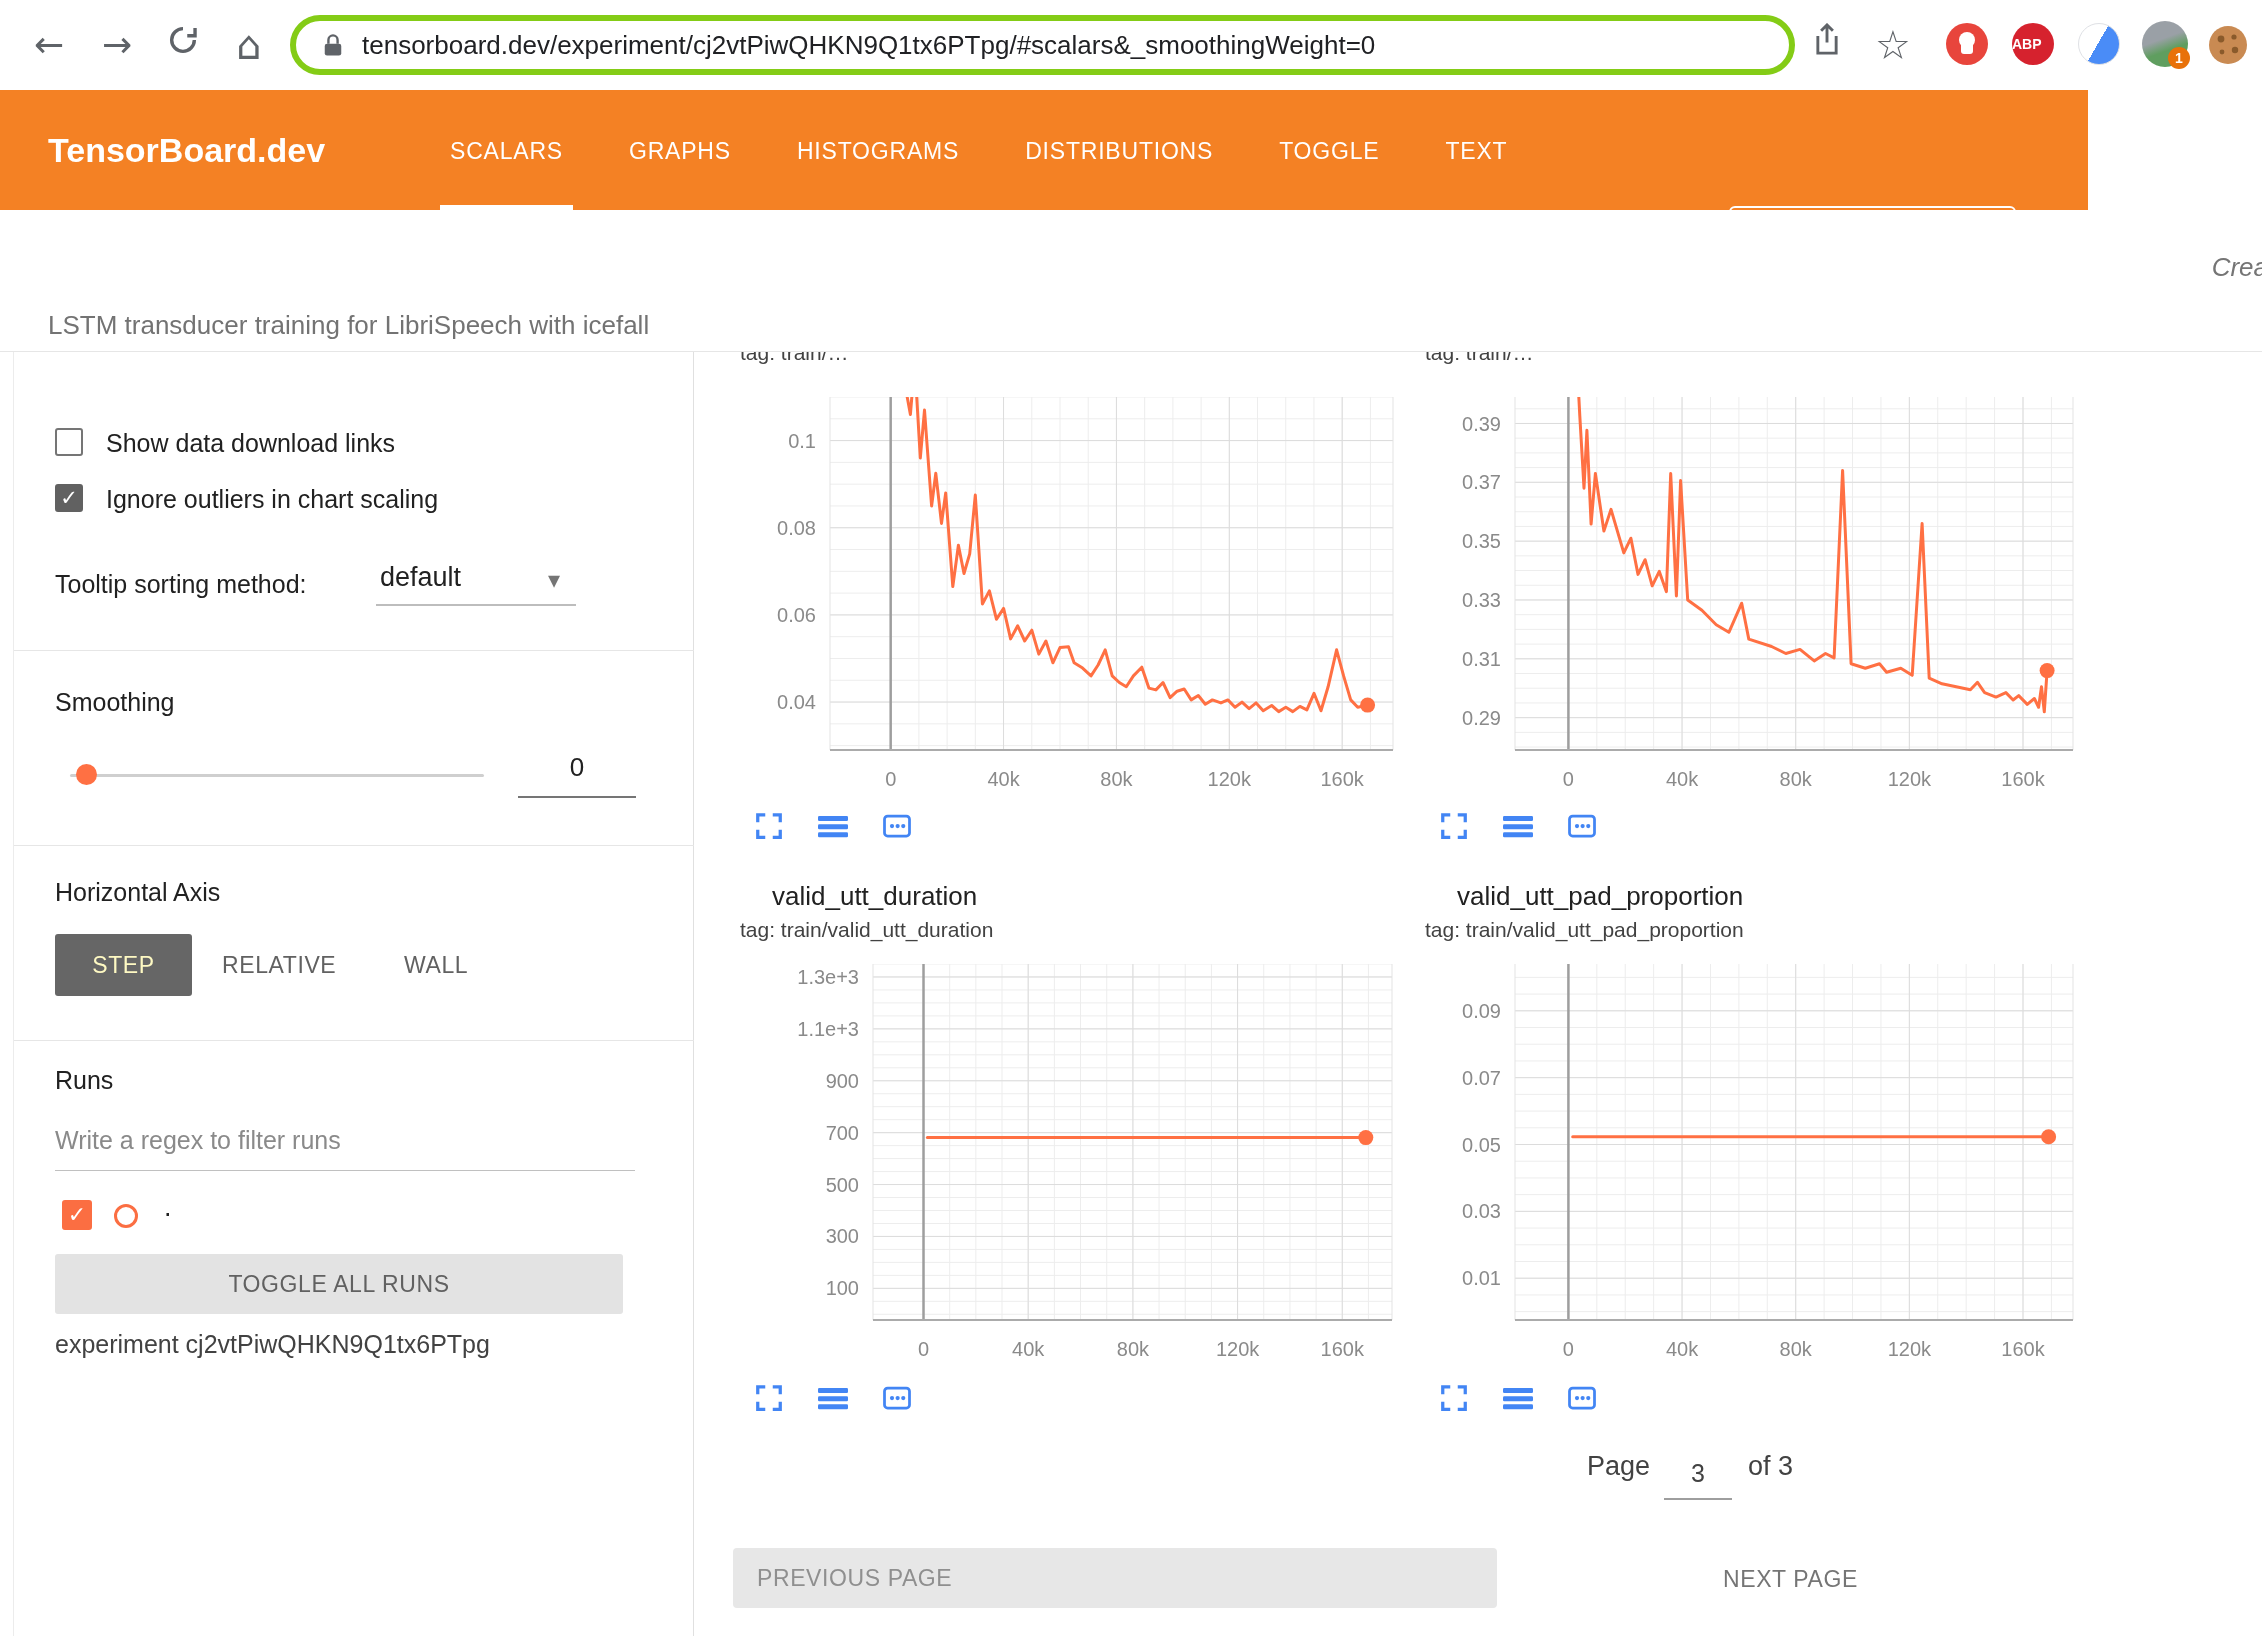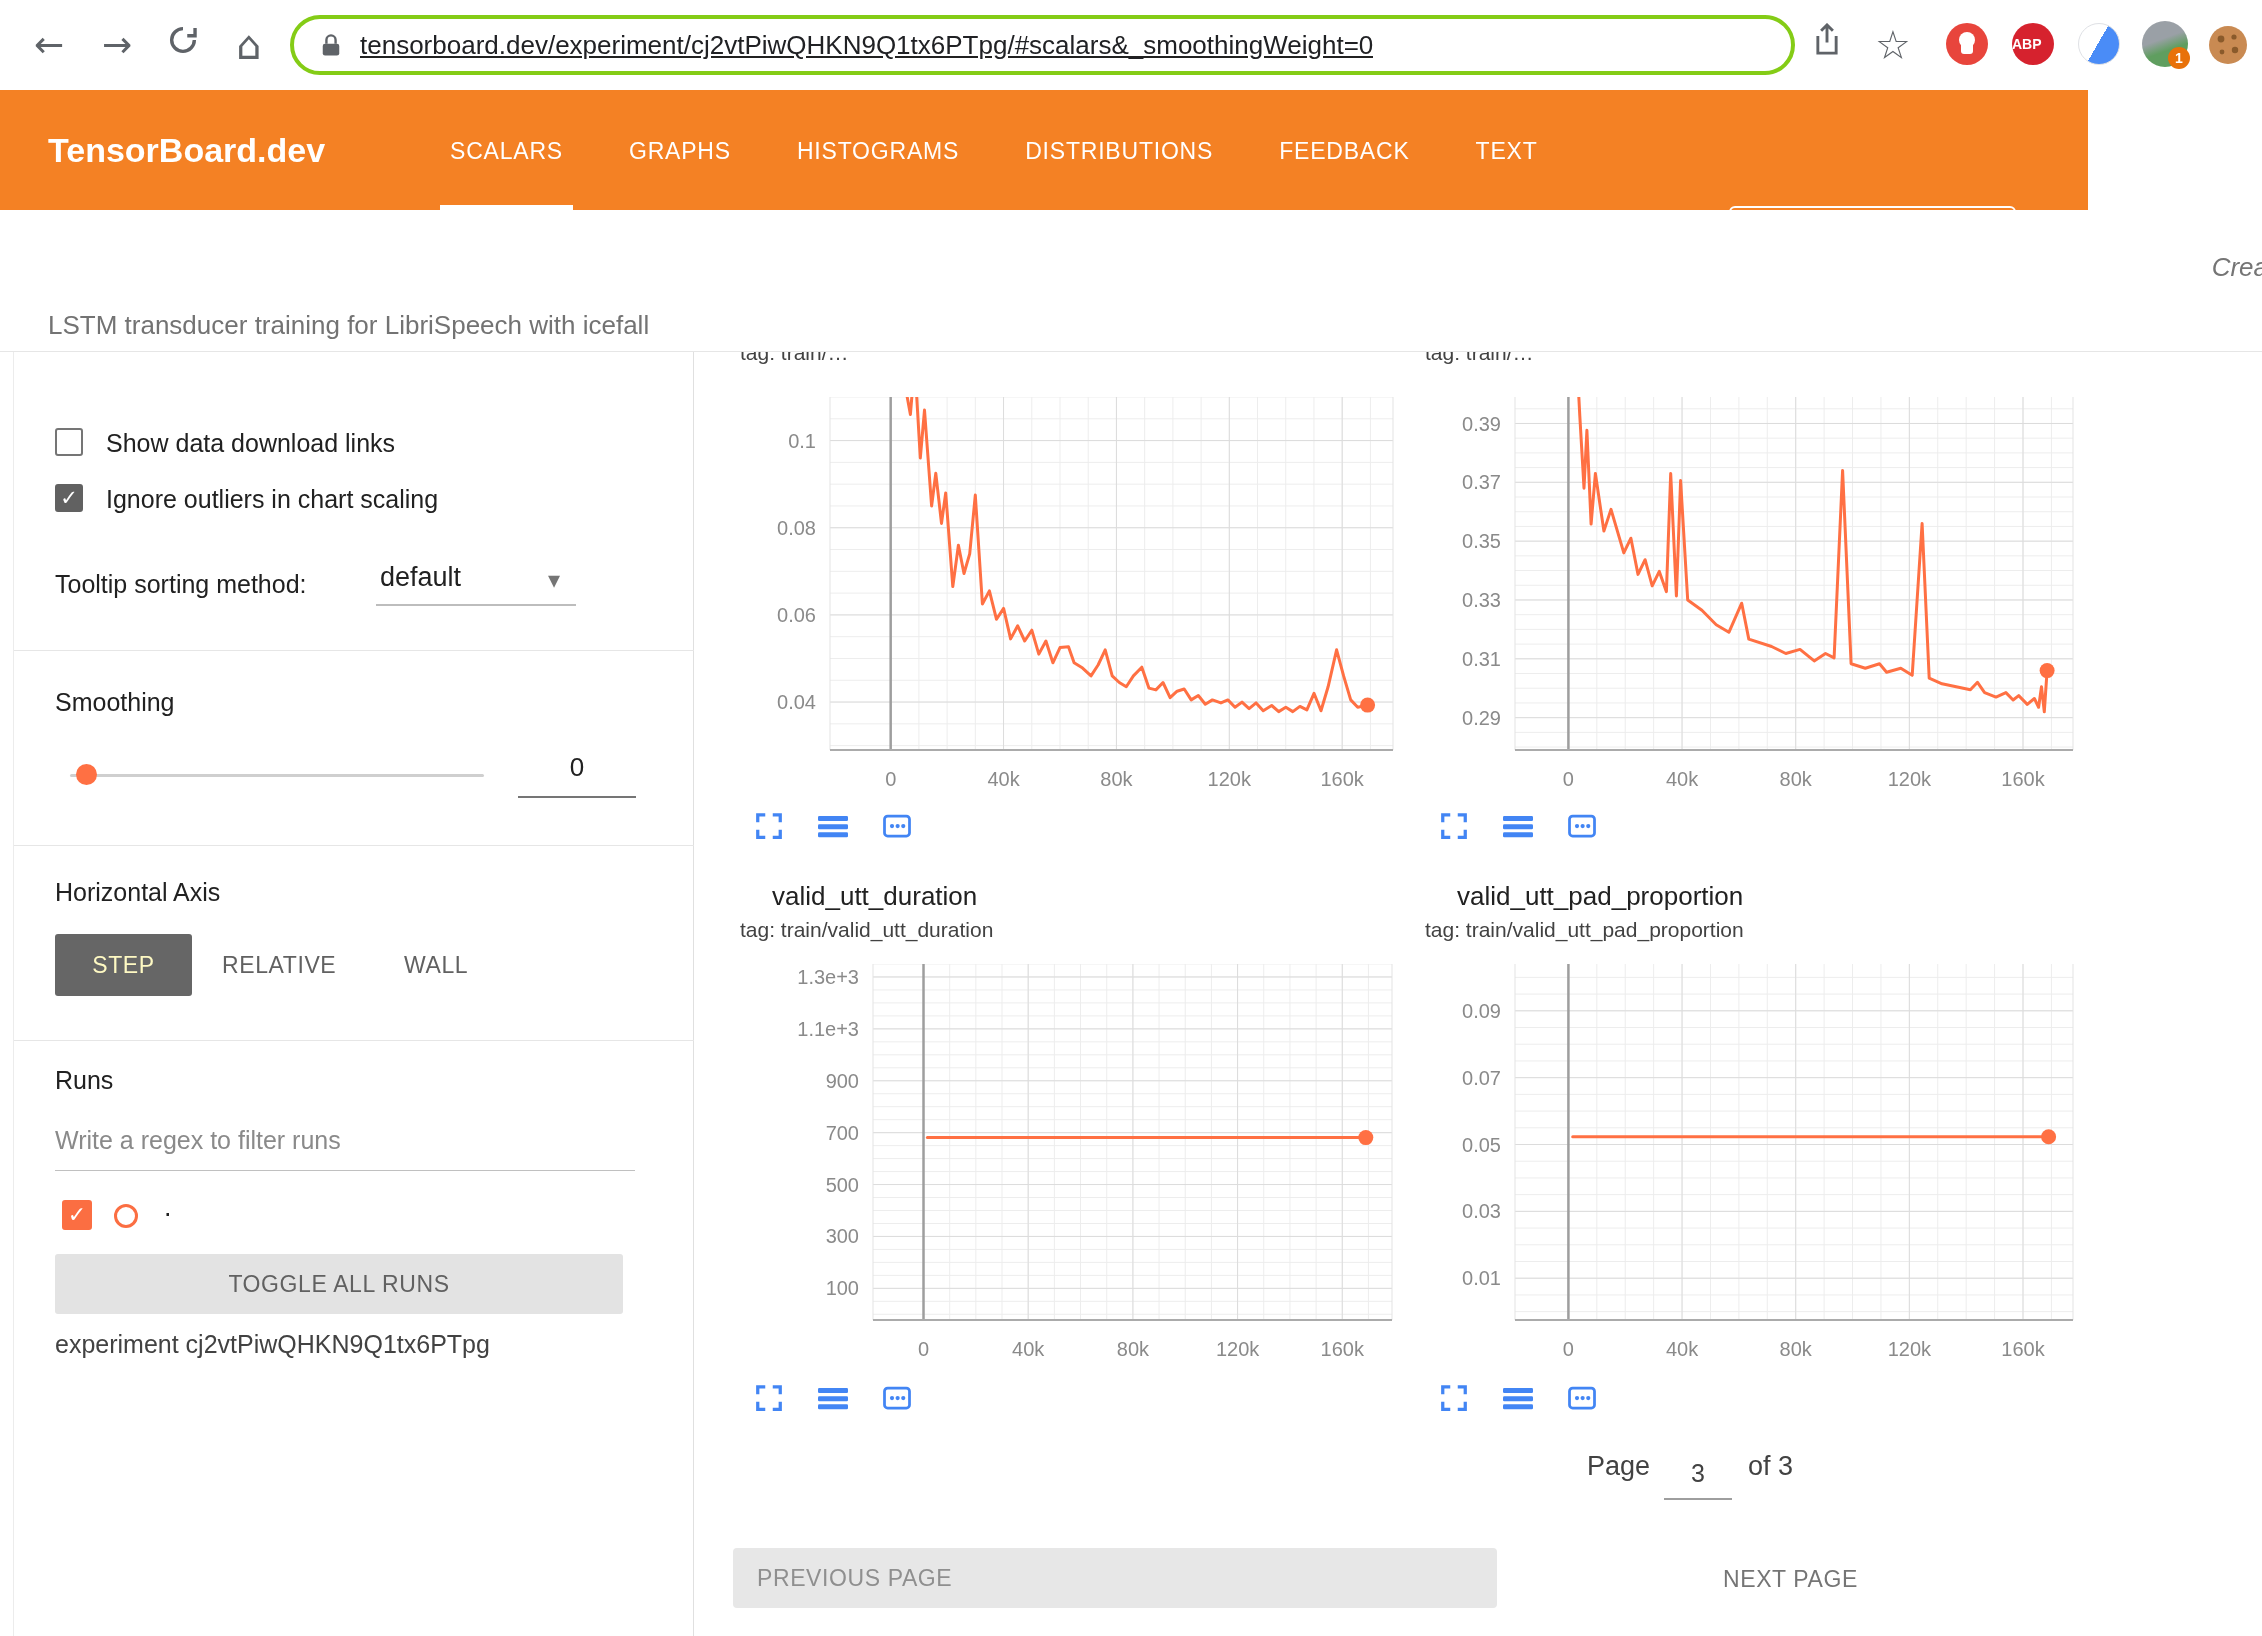--- a/index.html
+++ b/index.html
@@ -4,22 +4,22 @@
 <style>
   html,body{margin:0;padding:0;background:#fff;}
   .screen{position:relative;width:2262px;height:1636px;background:#ffffff;overflow:hidden;
           font-family:"Liberation Sans","DejaVu Sans",sans-serif;color:#212121;}
   .abs{position:absolute;}
   
   .chrome{position:absolute;left:0;top:0;width:2262px;height:90px;background:#ffffff;}
   .navbtn{position:absolute;top:18px;width:50px;height:54px;background:none;border:none;
           font-size:36px;color:#5f6368;text-align:center;line-height:54px;padding:0;cursor:pointer;
           font-family:"DejaVu Sans",sans-serif;}
-  .addr{position:absolute;left:290px;top:15px;width:1505px;height:60px;border:4px solid #84cc16;
-        border-radius:30px;background:#fff;display:flex;align-items:center;padding:0 26px;gap:18px;box-sizing:border-box;text-decoration:underline;}
+  .addr{position:absolute;left:290px;top:15px;width:1505px;height:60px;border:6px solid #84cc16;
+        border-radius:30px;background:#fff;display:flex;align-items:center;padding:0 26px;gap:18px;box-sizing:border-box;}
   .url{font-size:26px;color:#202124;white-space:nowrap;overflow:hidden;}
   .extcircle{position:absolute;top:23px;width:42px;height:42px;border-radius:50%;}
   
   .tbheader{position:absolute;left:0;top:90px;width:2088px;height:120px;background:#f48124;}
   .brand{position:absolute;left:48px;top:0;height:120px;line-height:120px;color:#fff;font-size:34px;font-weight:bold;}
   .tbnav{position:absolute;left:440px;top:0;height:120px;display:flex;gap:46px;}
   .tbnav .tab{height:120px;line-height:122px;padding:0 10px;color:#fff;font-size:23px;letter-spacing:0.8px;
               box-sizing:border-box;cursor:pointer;}
   .tbnav .tab.active{border-bottom:5px solid #ffffff;}
   .feedback{position:absolute;right:72px;top:116px;height:62px;border:2px solid #fff;border-radius:6px;
@@ -120,21 +120,21 @@
     </div>
   </div>
 
   <div class="tbheader">
     <div class="brand">TensorBoard.dev</div>
     <div class="tbnav">
       <div class="tab active">SCALARS</div>
       <div class="tab">GRAPHS</div>
       <div class="tab">HISTOGRAMS</div>
       <div class="tab">DISTRIBUTIONS</div>
-      <div class="tab">FEEDBACK</div>
+      <div class="tab">TOGGLE</div>
       <div class="tab">TEXT</div>
     </div>
     <button class="feedback">SEND FEEDBACK</button>
   </div>
 
   <div class="created">Crea</div>
   <div class="exptitle">LSTM transducer training for LibriSpeech with icefall</div>
   <div class="hdiv" style="left:0;top:351px;width:2262px;"></div>
 
   <div>

